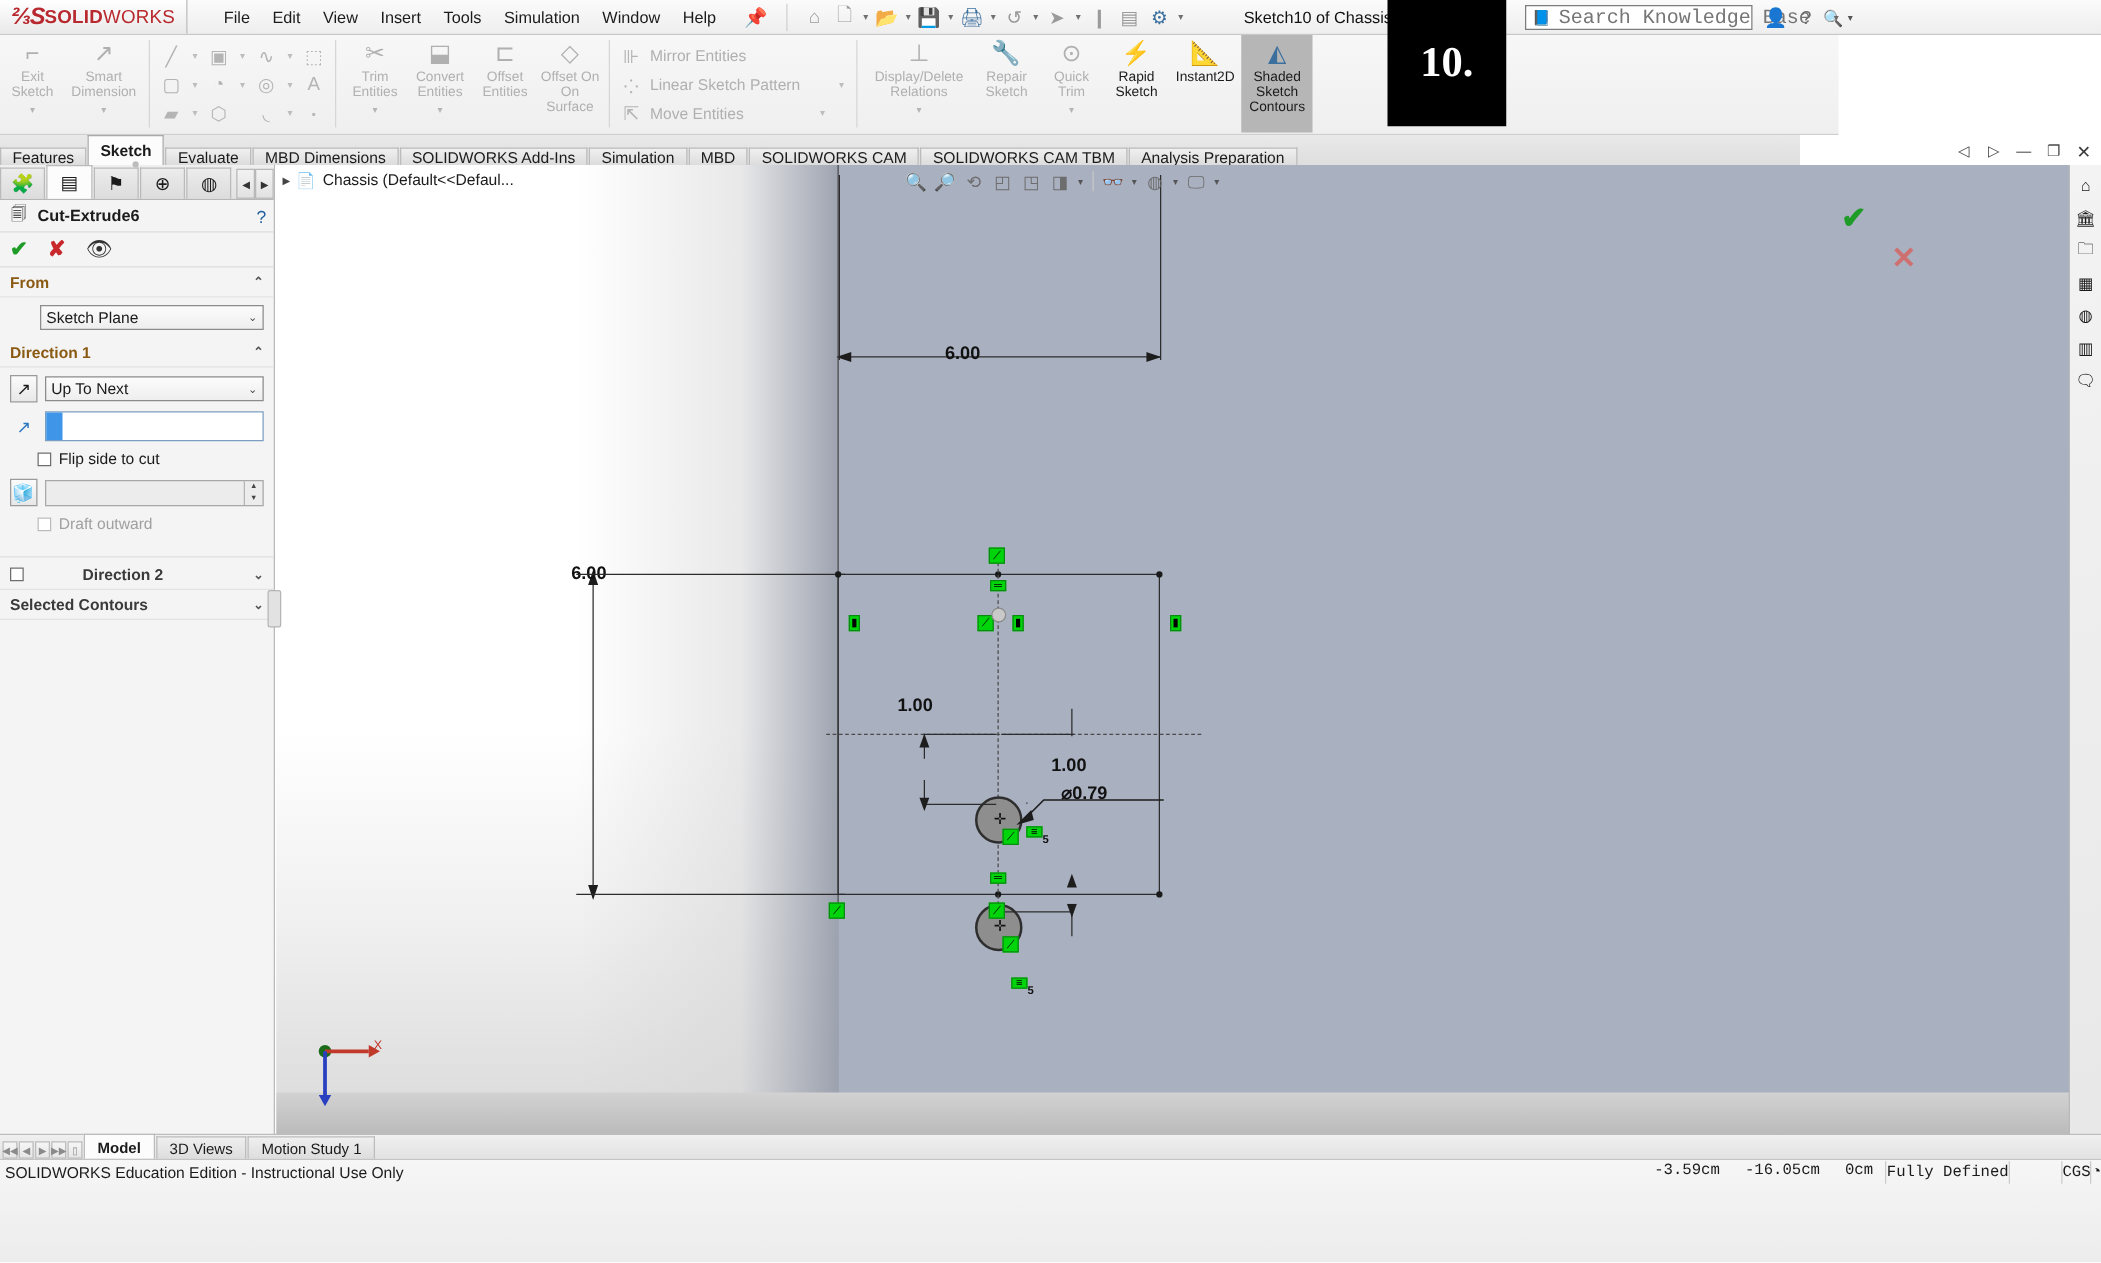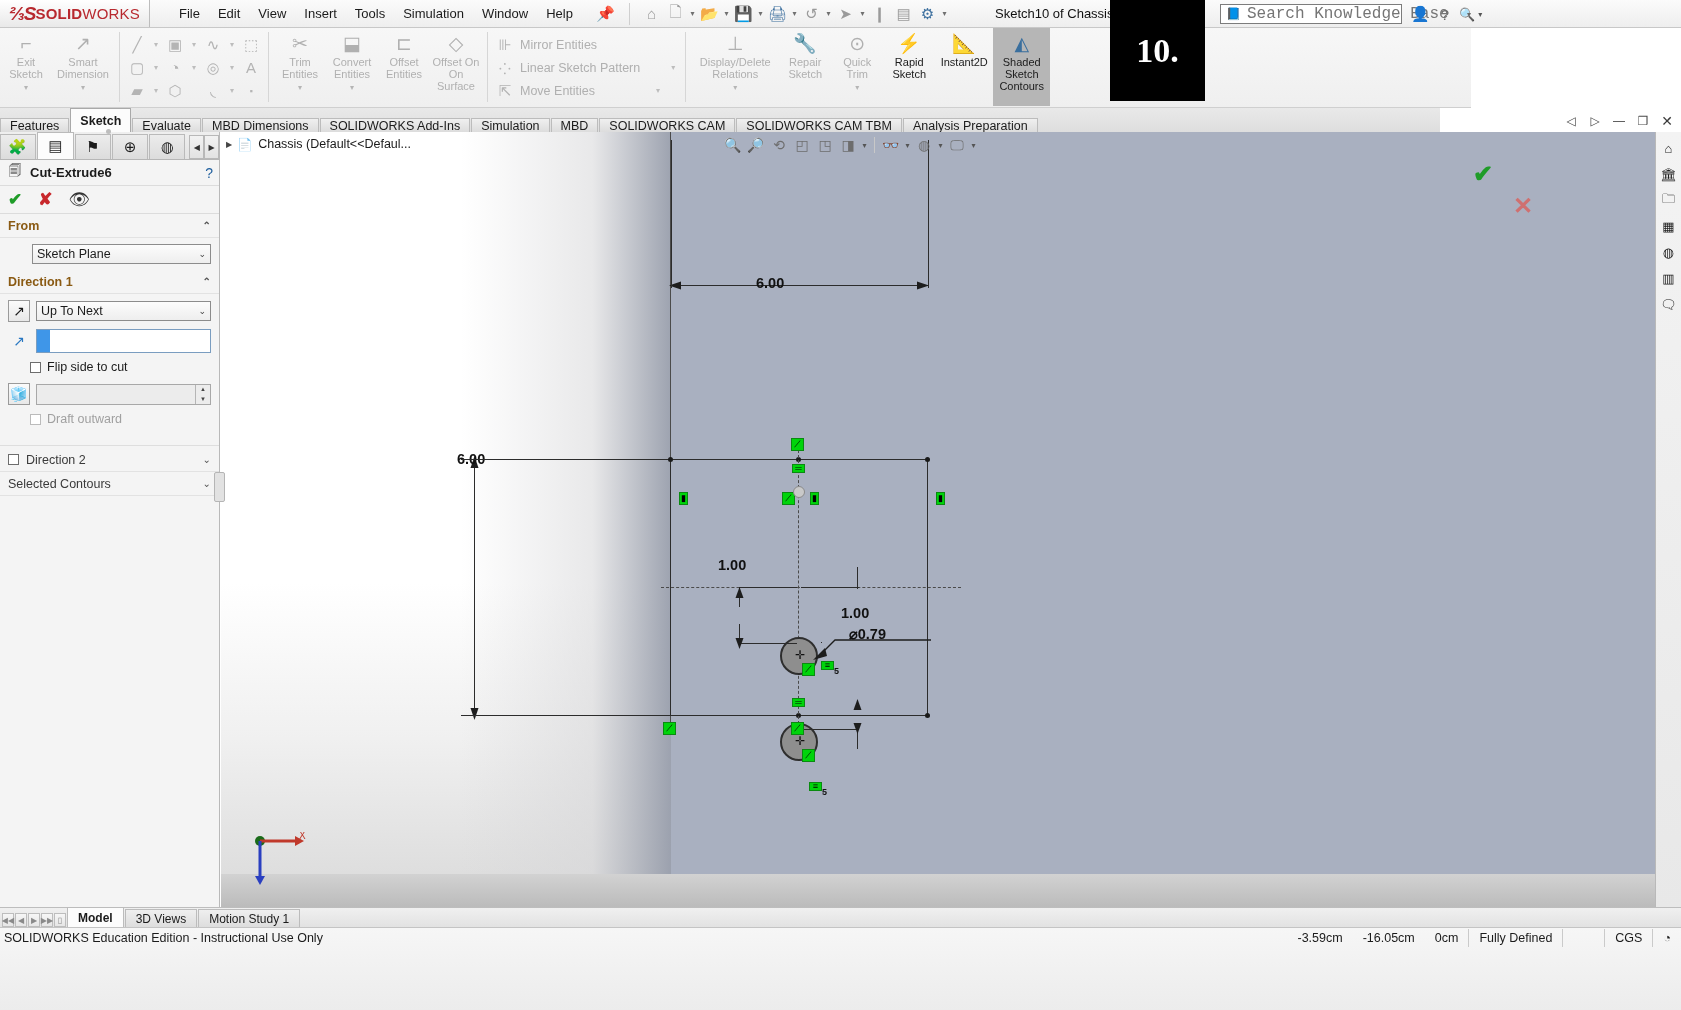--- a/index.html
+++ b/index.html
@@ -133,21 +133,21 @@
   .ok { color:#1f9c28; font-weight:bold; }
   .cancel { color:#c8282c; font-weight:bold; }
   .eye { color:#333; font-size:14px; }
 
   .pm-sec-head {
     height:24px; display:flex; align-items:center; padding:0 8px;
     font-size:12.5px; font-weight:bold; color:#8a5a13;
     border-bottom:1px solid #e2e2e2;
   }
   .pm-sec-head .chev { margin-left:auto; font-size:10px; color:#555; }
-  .pm-sec-head.gray { color:#3a3a3a; font-weight:normal; }
+  .pm-sec-head.gray { color:#3a3a3a; font-weight:bold;gap:40px; }
   .pm-sec-head .cbx { width:11px; height:11px; border:1px solid #6d6d6d; background:#fff; margin-right:7px; }
   .pm-body { padding:6px 8px 8px 8px; }
   .pm-row { display:flex; align-items:center; margin-bottom:7px; }
   .selbox {
     flex:1; height:20px; border:1px solid #8c8c8c; background:linear-gradient(#fcfcfc,#eeeeee);
     display:flex; align-items:center; padding:0 4px; font-size:12.5px; color:#1b1b1b;
   }
   .selbox .cv { margin-left:auto; font-size:9px; color:#444; }
   .icobtn {
     width:22px; height:22px; border:1px solid #9a9a9a; background:linear-gradient(#fbfbfb,#e8e8e8);
@@ -258,23 +258,23 @@
           background:linear-gradient(#efefef,#dddddd); border:1px solid #bcbcbc; border-bottom:none; margin-right:1px; cursor:pointer; }
   .btab.active { background:#fcfcfc; height:20px; font-weight:bold; }
 
   #statusbar {
     position:absolute; left:0; top:927px; width:1681px; height:83px;
     background:linear-gradient(#f6f6f6,#ececec); border-top:1px solid #c4c4c4;
     font-size:12.5px; color:#1b1b1b;
   }
   #statusbar .row1 { height:20px; display:flex; align-items:center; }
   #sb-left { padding-left:4px; }
-  #sb-right { margin-left:auto; display:flex; align-items:center; }
+  #sb-right { margin-left:auto; display:flex; align-items:flex-start;font-family:Liberation Mono, monospace; }
   #sb-right .cell { padding:0 10px; }
-  #sb-right .seg { border-left:1px solid #cacaca; height:18px; display:flex; align-items:center; padding:0 10px; }
+  #sb-right .seg { border-left:1px solid #cacaca; height:18px; display:flex; align-items:center; padding:0 0; }
   #sb-right .box { width:42px; border-left:1px solid #cacaca; height:18px; }
 
   
   #overlay-badge {
     position:absolute; left:1110px; top:0px; width:95px; height:101px;
     background:#000; color:#fff; display:flex; align-items:center; justify-content:center;
     font-size:34px; font-weight:bold; font-family:"Liberation Serif", serif;
   }
 </style>
 </head>

